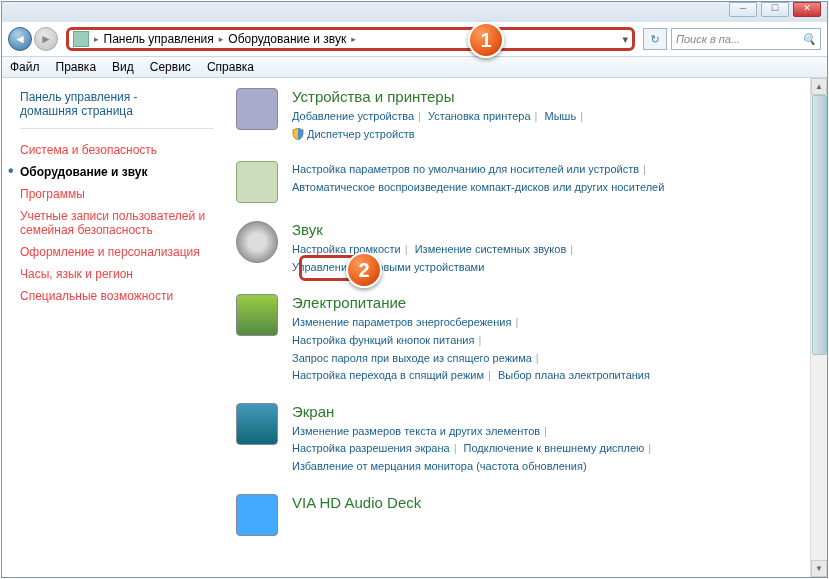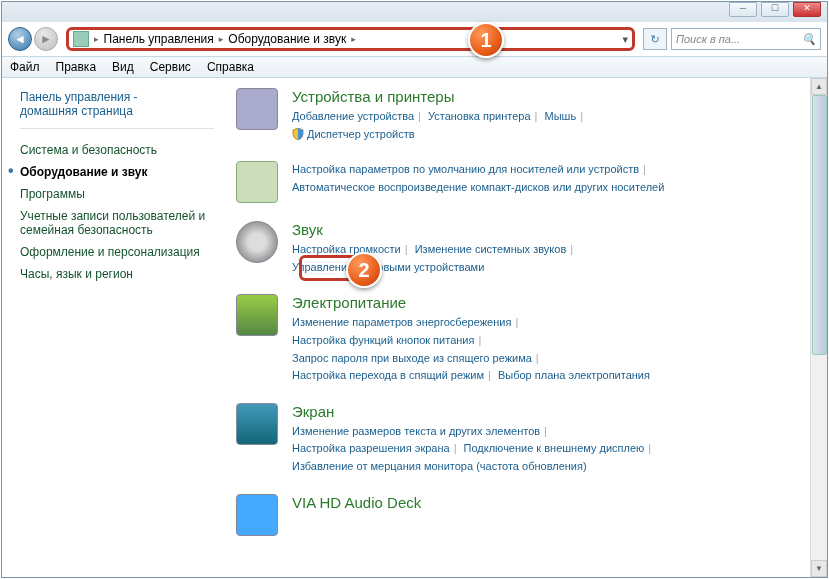--- a/index.html
+++ b/index.html
@@ -16,21 +16,21 @@
 .addr-icon { width: 16px; height: 16px; background: #9cb; border: 1px solid #6a8; }
 .addr-sep { color: #666; font-size: 9px; padding: 0 3px; }
 .addr-text { color: #000; font-size: 12px; }
 .refresh { width: 24px; height: 22px; border: 1px solid #9cb4c5; background: #eef5fa; text-align: center; line-height: 20px; color: #3776a8; }
 .searchbox { width: 150px; height: 22px; border: 1px solid #9cb4c5; background: #fff; display: flex; align-items: center; padding: 0 4px; color: #888; font-style: italic; font-size: 11px; justify-content: space-between; }
 .menubar { height: 22px; background: linear-gradient(#f7fafd,#e8eff5); border-top: 1px solid #c5d7e4; border-bottom: 1px solid #c5d7e4; display: flex; align-items: center; padding: 0 8px; gap: 16px; font-size: 12px; }
 .menubar span { cursor: default; }
 .content { flex: 1; display: flex; overflow: hidden; }
 .sidebar { width: 220px; padding: 12px 8px 12px 18px; font-size: 12px; }
 .side-head { color: #1a5f8e; margin-bottom: 2px; }
-.side-item { color: #14532d; margin: 8px 0; cursor: pointer; }
+.side-item { color: #ef4444; margin: 8px 0; cursor: pointer; }
 .side-item.active { font-weight: bold; color: #000; position: relative; }
 .side-item.active::before { content: "•"; position: absolute; left: -12px; color: #3776a8; font-size: 16px; line-height: 12px; }
 .side-group { border-top: 1px solid #e0e0e0; margin-top: 10px; padding-top: 6px; }
 .main { flex: 1; padding: 10px 14px; overflow-y: auto; position: relative; }
 .category { display: flex; gap: 14px; margin-bottom: 18px; }
 .cat-icon { width: 42px; height: 42px; flex-shrink: 0; background: #aac; border-radius: 4px; border: 1px solid #889; }
 .cat-icon.speaker { background: radial-gradient(circle,#ddd 30%,#999 70%); border-radius: 50%; }
 .cat-icon.power { background: linear-gradient(#9c4,#584); }
 .cat-icon.screen { background: linear-gradient(#49b,#167); }
 .cat-icon.via { background: #4af; }
@@ -92,20 +92,21 @@
         <div>Панель управления -</div>
         <div>домашняя страница</div>
       </div>
       <div class="side-group">
         <div class="side-item">Система и безопасность</div>
         <div class="side-item active">Оборудование и звук</div>
         <div class="side-item">Программы</div>
         <div class="side-item">Учетные записи пользователей и семейная безопасность</div>
         <div class="side-item">Оформление и персонализация</div>
         <div class="side-item">Часы, язык и регион</div>
+        <div class="side-item">Специальные возможности</div>
       </div>
     </div>
 
     <div class="main">
       <div class="category">
         <div class="cat-icon"></div>
         <div class="cat-body">
           <div class="cat-title">Устройства и принтеры</div>
           <div class="cat-links">
             <a>Добавление устройства</a><span class="sep">|</span>

